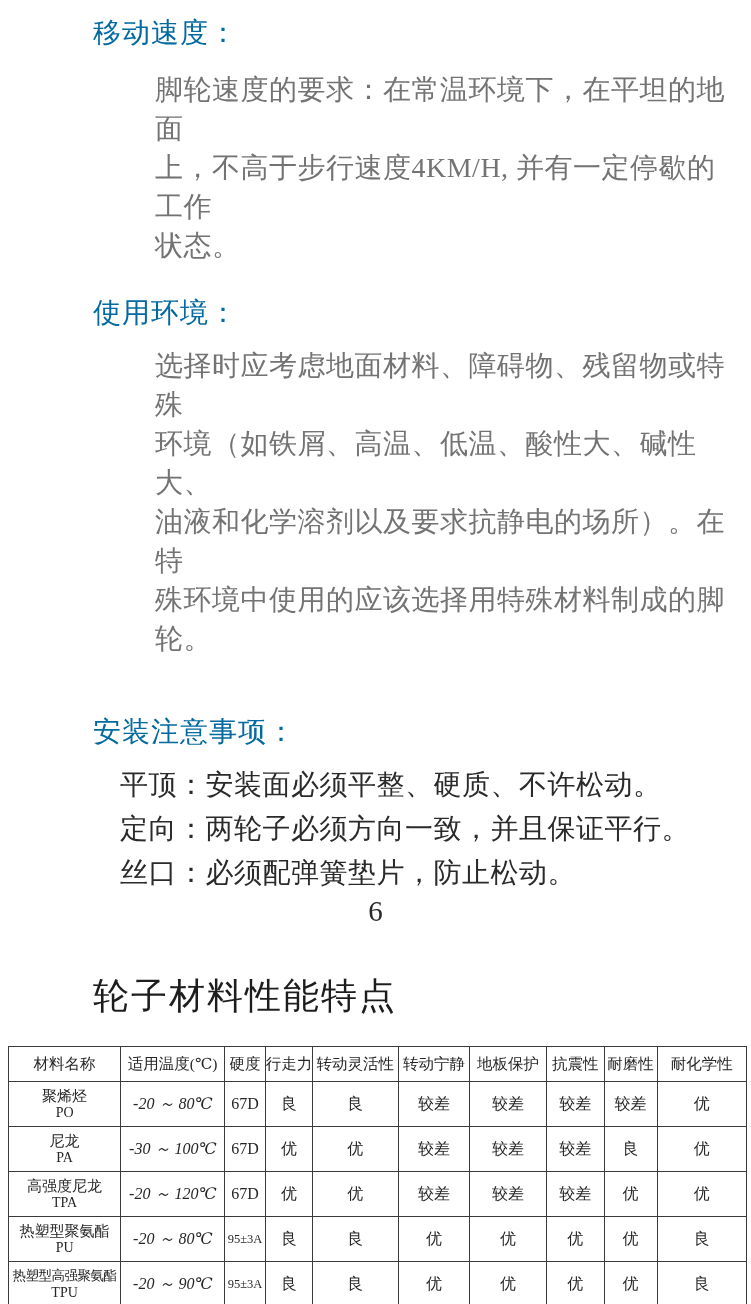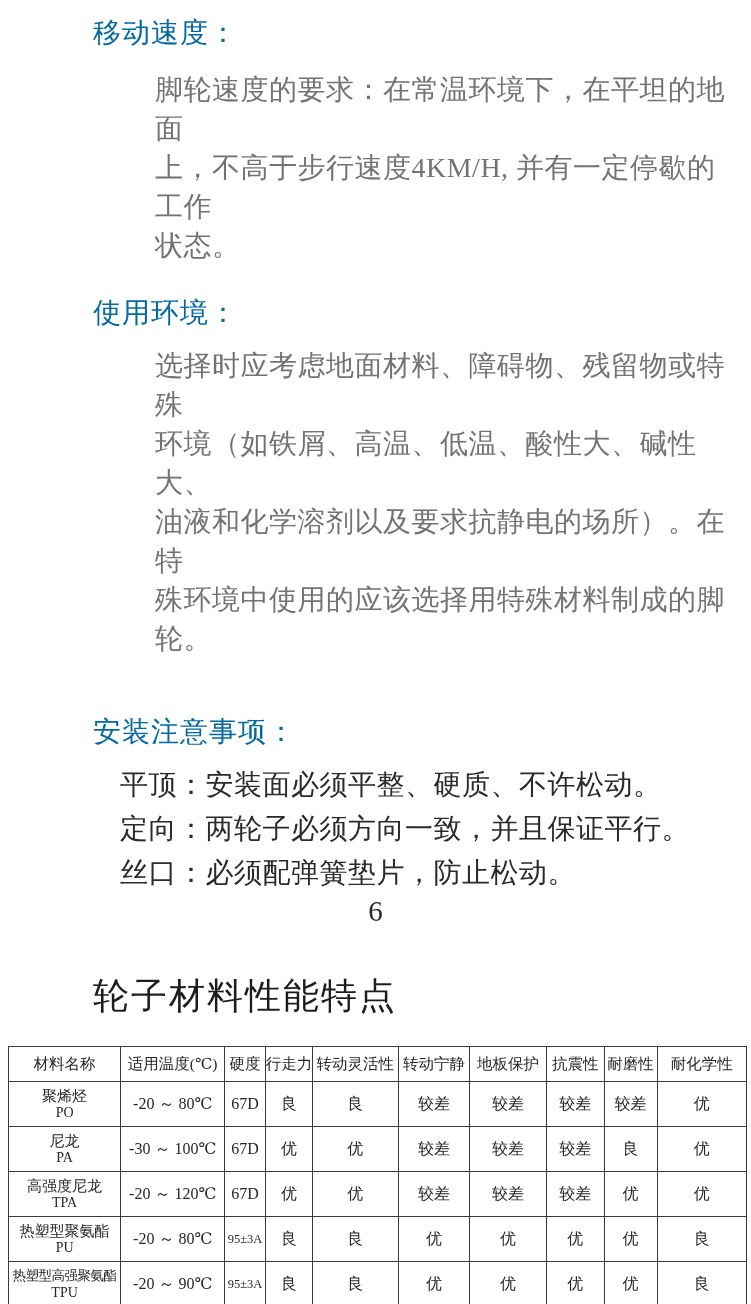--- a/index.html
+++ b/index.html
@@ -92,20 +92,21 @@
     font-size: 13.5px;
     letter-spacing: -0.5px;
   }
   .mat-code {
     font-size: 14px;
     line-height: 16px;
   }
   .temp-cell {
     font-size: 15px;
     white-space: nowrap;
+    font-style: italic;
   }
   .hardness-cell { font-size: 15px; white-space: nowrap; }
   .hardness-cell.small { font-size: 12.5px; }
   .rating-cell { font-size: 16px; }
 </style>
 </head>
 <body>
 
 <div class="doc">
 

